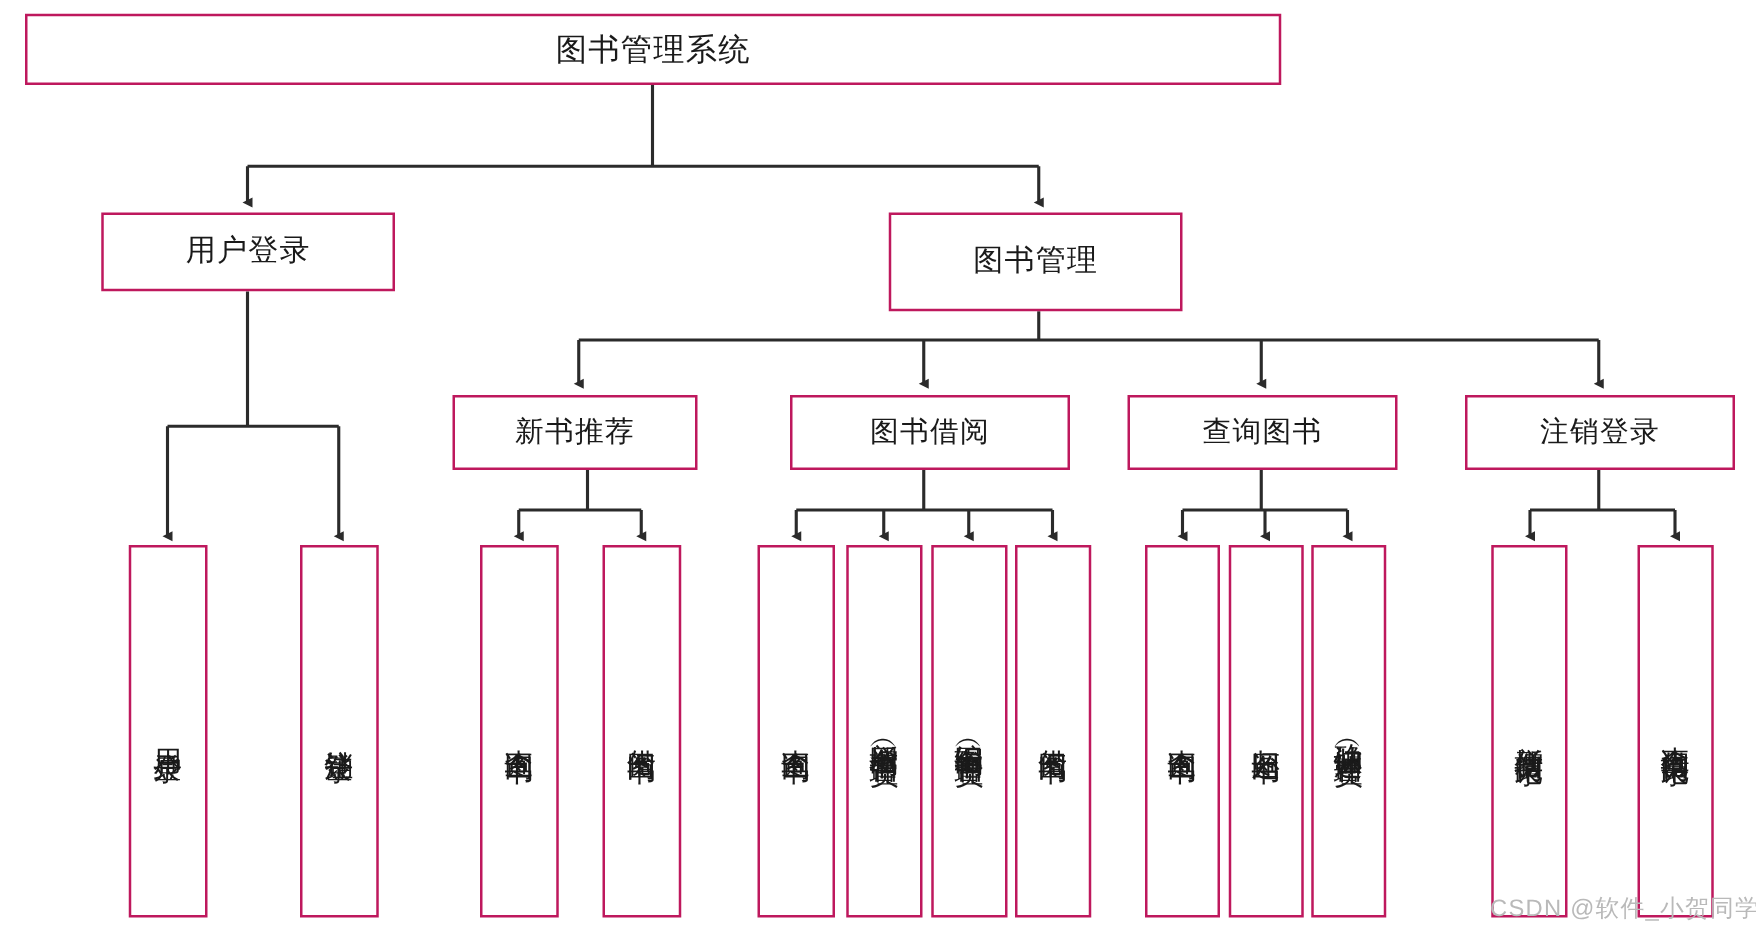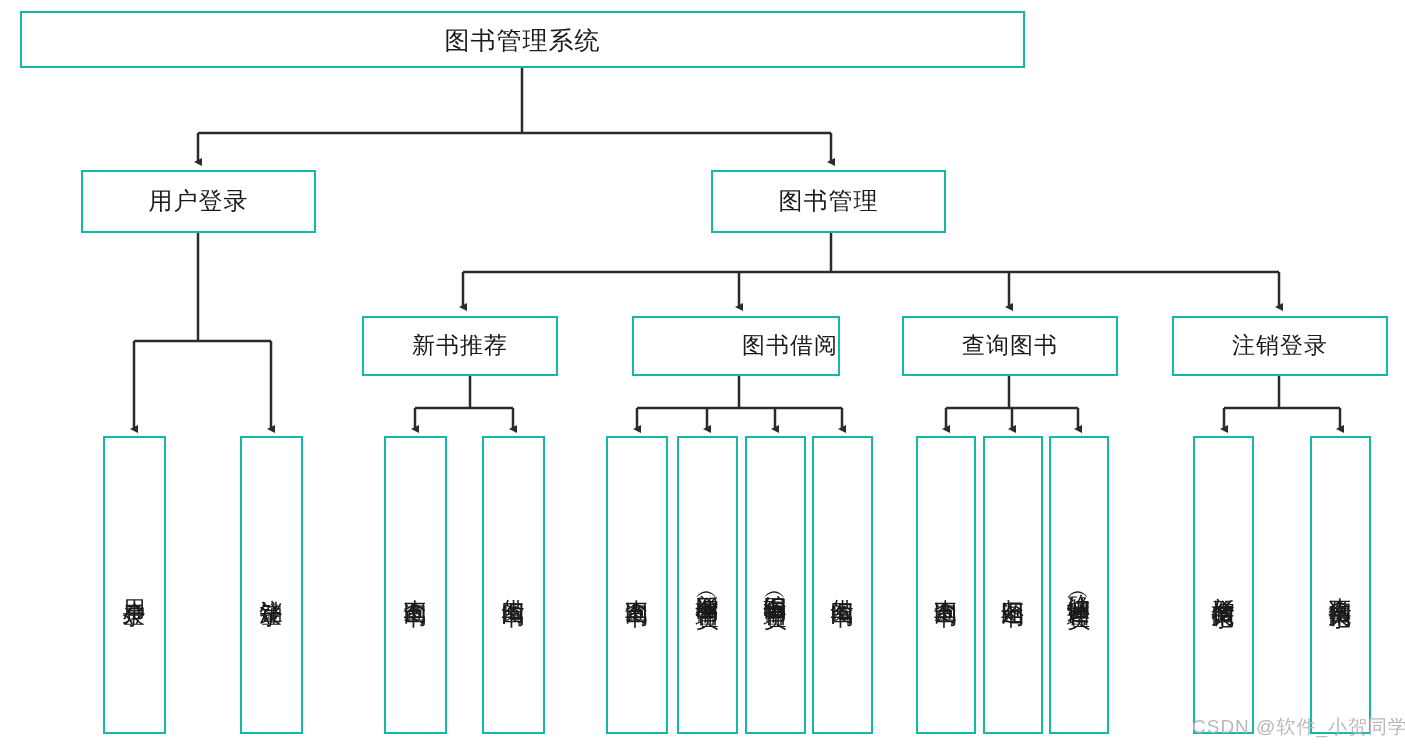--- a/index.html
+++ b/index.html
@@ -21,21 +21,21 @@
     position: absolute;
     left: 0;
     top: 0;
     width: 1405px;
     height: 747px;
     pointer-events: none;
   }
   .node {
     position: absolute;
     box-sizing: border-box;
-    border: 2px solid #14b8a6;
+    border: 2px solid #be185d;
     background: #ffffff;
     display: flex;
     align-items: center;
     justify-content: center;
     color: #1a1a1a;
   }
   .node.h {
     font-size: 25px;
     letter-spacing: 1px;
     line-height: 1.2;
@@ -123,29 +123,29 @@
   </svg>
 
   <div class="node h lvl1" style="left:20px; top:11px; width:1005px; height:57px;">
     <span>图书管理系统</span>
   </div>
 
   <div class="node h lvl2" style="left:81px; top:170px; width:235px; height:63px;">
     <span>用户登录</span>
   </div>
 
-  <div class="node h lvl2" style="left:711px; top:170px; width:235px; height:63px;">
+  <div class="node h lvl2" style="left:711px; top:170px; width:235px; height:79px;">
     <span>图书管理</span>
   </div>
 
   <div class="node h lvl3" style="left:362px; top:316px; width:196px; height:60px;">
     <span>新书推荐</span>
   </div>
 
-  <div class="node h lvl3" style="left:632px; top:316px; width:208px; height:60px;justify-content:flex-end;">
+  <div class="node h lvl3" style="left:632px; top:316px; width:224px; height:60px;">
     <span>图书借阅</span>
   </div>
 
   <div class="node h lvl3" style="left:902px; top:316px; width:216px; height:60px;">
     <span>查询图书</span>
   </div>
 
   <div class="node h lvl3" style="left:1172px; top:316px; width:216px; height:60px;">
     <span>注销登录</span>
   </div>

